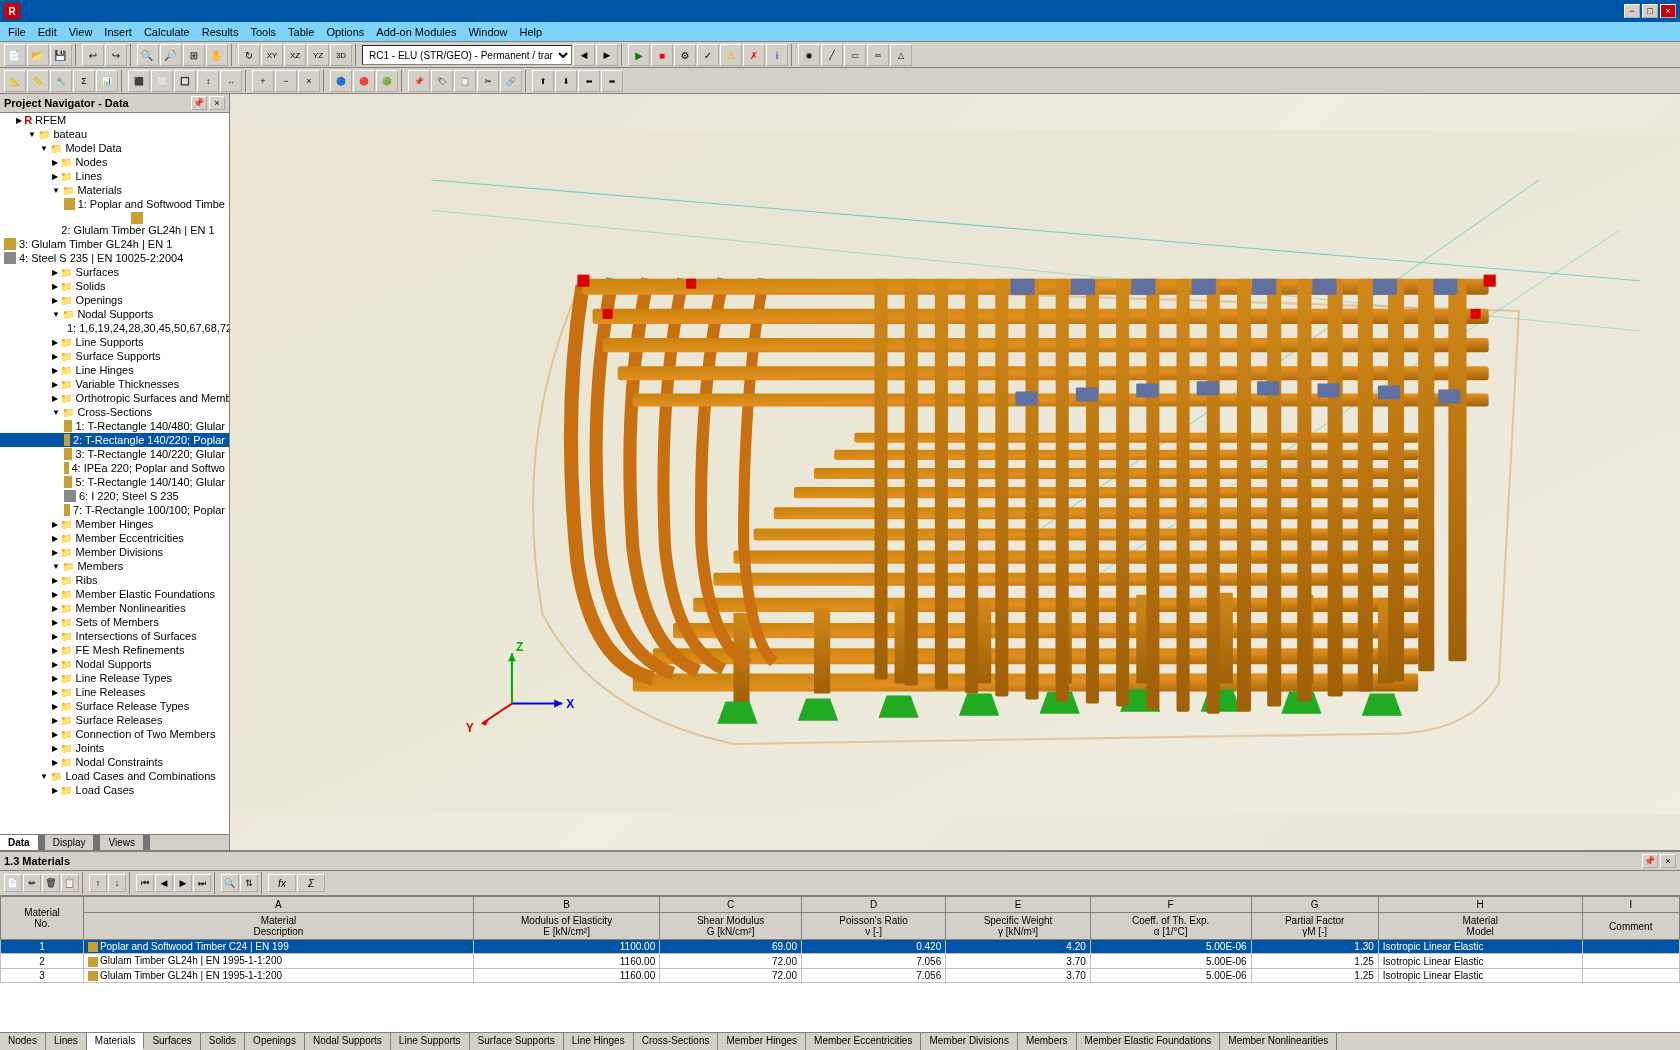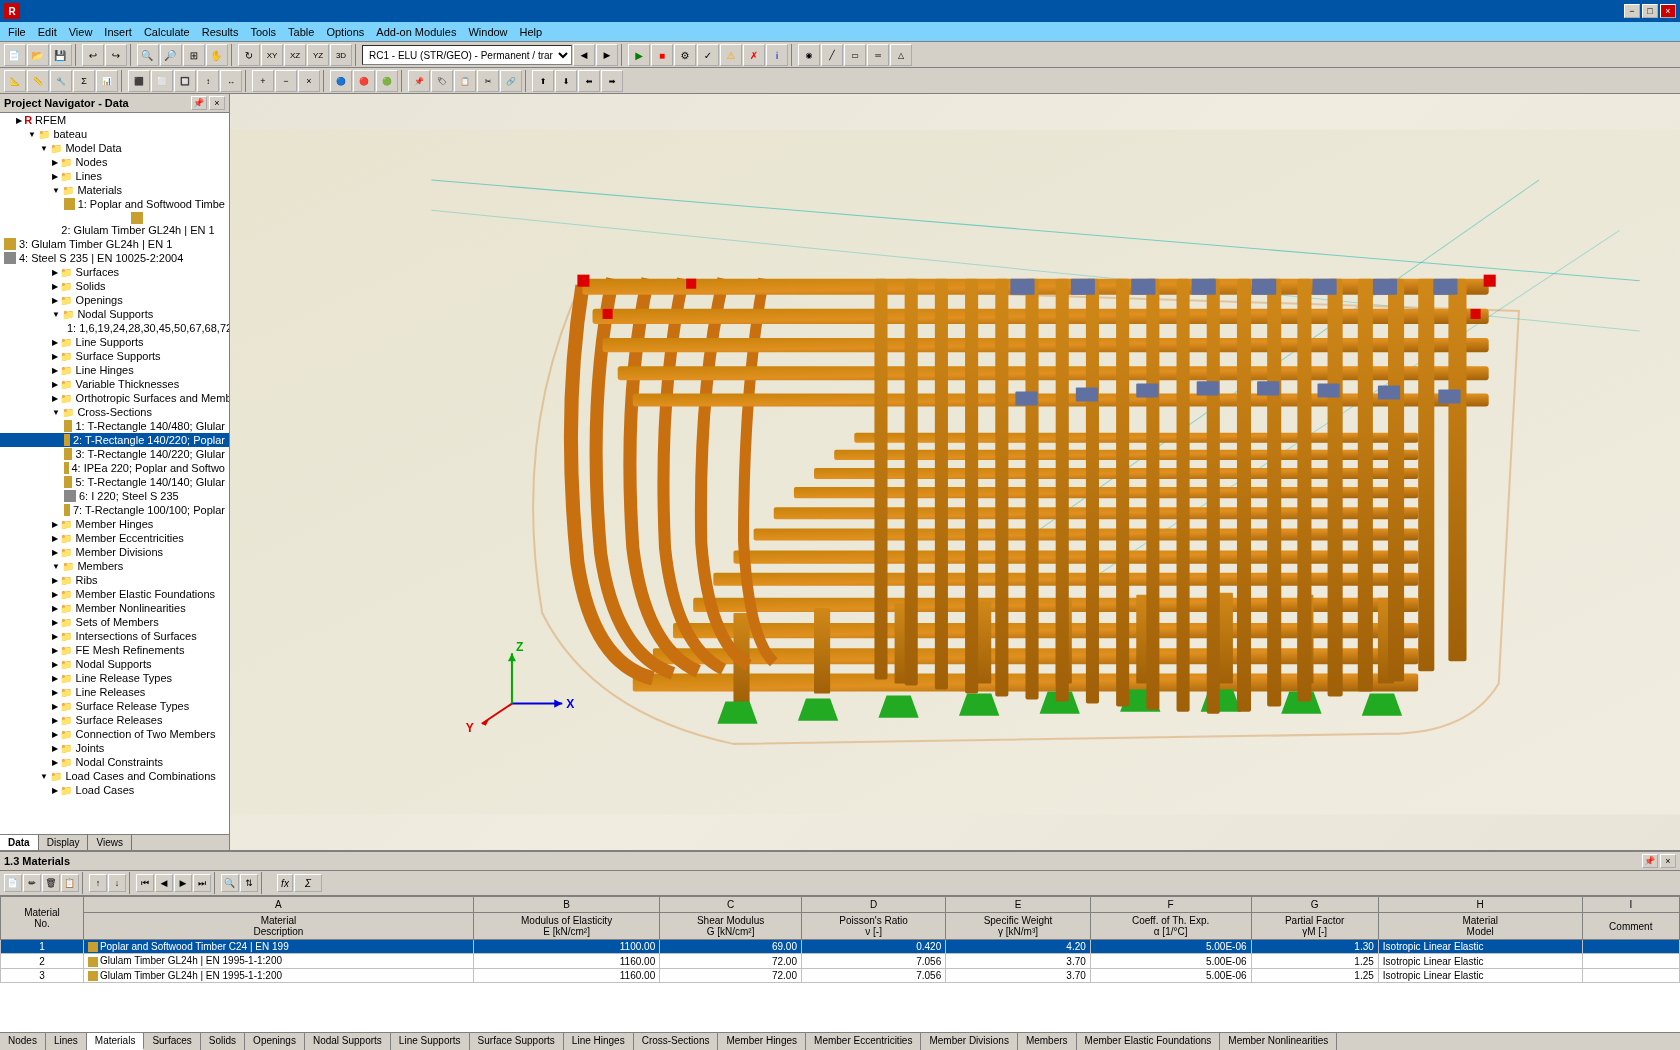--- a/index.html
+++ b/index.html
@@ -40,21 +40,21 @@
     .mat-icon { width: 12px; height: 12px; display: inline-block; margin-right: 3px; }
     .mat-icon-1 { background: #c8a030; }
     .mat-icon-2 { background: #c8a030; }
     .mat-icon-3 { background: #c8a030; }
     .mat-icon-4 { background: #888; }
     .cs-icon { width: 12px; height: 12px; display: inline-block; margin-right: 3px; background: #c8a030; }
     .expand-arrow { font-size: 8px; margin-right: 2px; }
 
     
     #nav-tabs { display: flex; background: #d4d0c8; border-top: 1px solid #808080; }
-    .nav-tab { padding: 2px 8px; font-size: 10px; cursor: pointer; border-right: 1px solid #737373; }
+    .nav-tab { padding: 2px 8px; font-size: 10px; cursor: pointer; border-right: 7px solid #737373; }
     .nav-tab.active { background: white; font-weight: bold; }
 
     
     #view-3d { flex: 1; background: #1a1a2e; position: relative; overflow: hidden; display: flex; flex-direction: column; }
     #view-canvas { flex: 1; background: linear-gradient(135deg, #e8e4d8 0%, #f0ece0 50%, #e8e4d8 100%); position: relative; overflow: hidden; }
     
     
     #boat-svg { width: 100%; height: 100%; }
 
     
@@ -584,21 +584,21 @@
       <div class="tb-btn" style="width:18px;height:18px;font-size:9px;">↓</div>
       <div class="tb-separator"></div>
       <div class="tb-btn" style="width:18px;height:18px;font-size:9px;">⏮</div>
       <div class="tb-btn" style="width:18px;height:18px;font-size:9px;">◀</div>
       <div class="tb-btn" style="width:18px;height:18px;font-size:9px;">▶</div>
       <div class="tb-btn" style="width:18px;height:18px;font-size:9px;">⏭</div>
       <div class="tb-separator"></div>
       <div class="tb-btn" style="width:18px;height:18px;font-size:9px;">🔍</div>
       <div class="tb-btn" style="width:18px;height:18px;font-size:9px;">⇅</div>
       <div class="tb-separator"></div>
-      <div class="tb-btn" style="width:16px;height:18px;font-size:10px;font-style:italic;margin-left:9px;">fx</div>
+      <div class="tb-btn" style="width:28px;height:18px;font-size:10px;font-style:italic;">fx</div>
       <div class="tb-btn" style="width:28px;height:18px;font-size:10px;font-style:italic;">Σ</div>
     </div>
     <div id="data-table">
       <table>
         <thead>
           <tr>
             <th rowspan="2">Material<br>No.</th>
             <th colspan="1">A</th>
             <th>B</th>
             <th>C</th>

